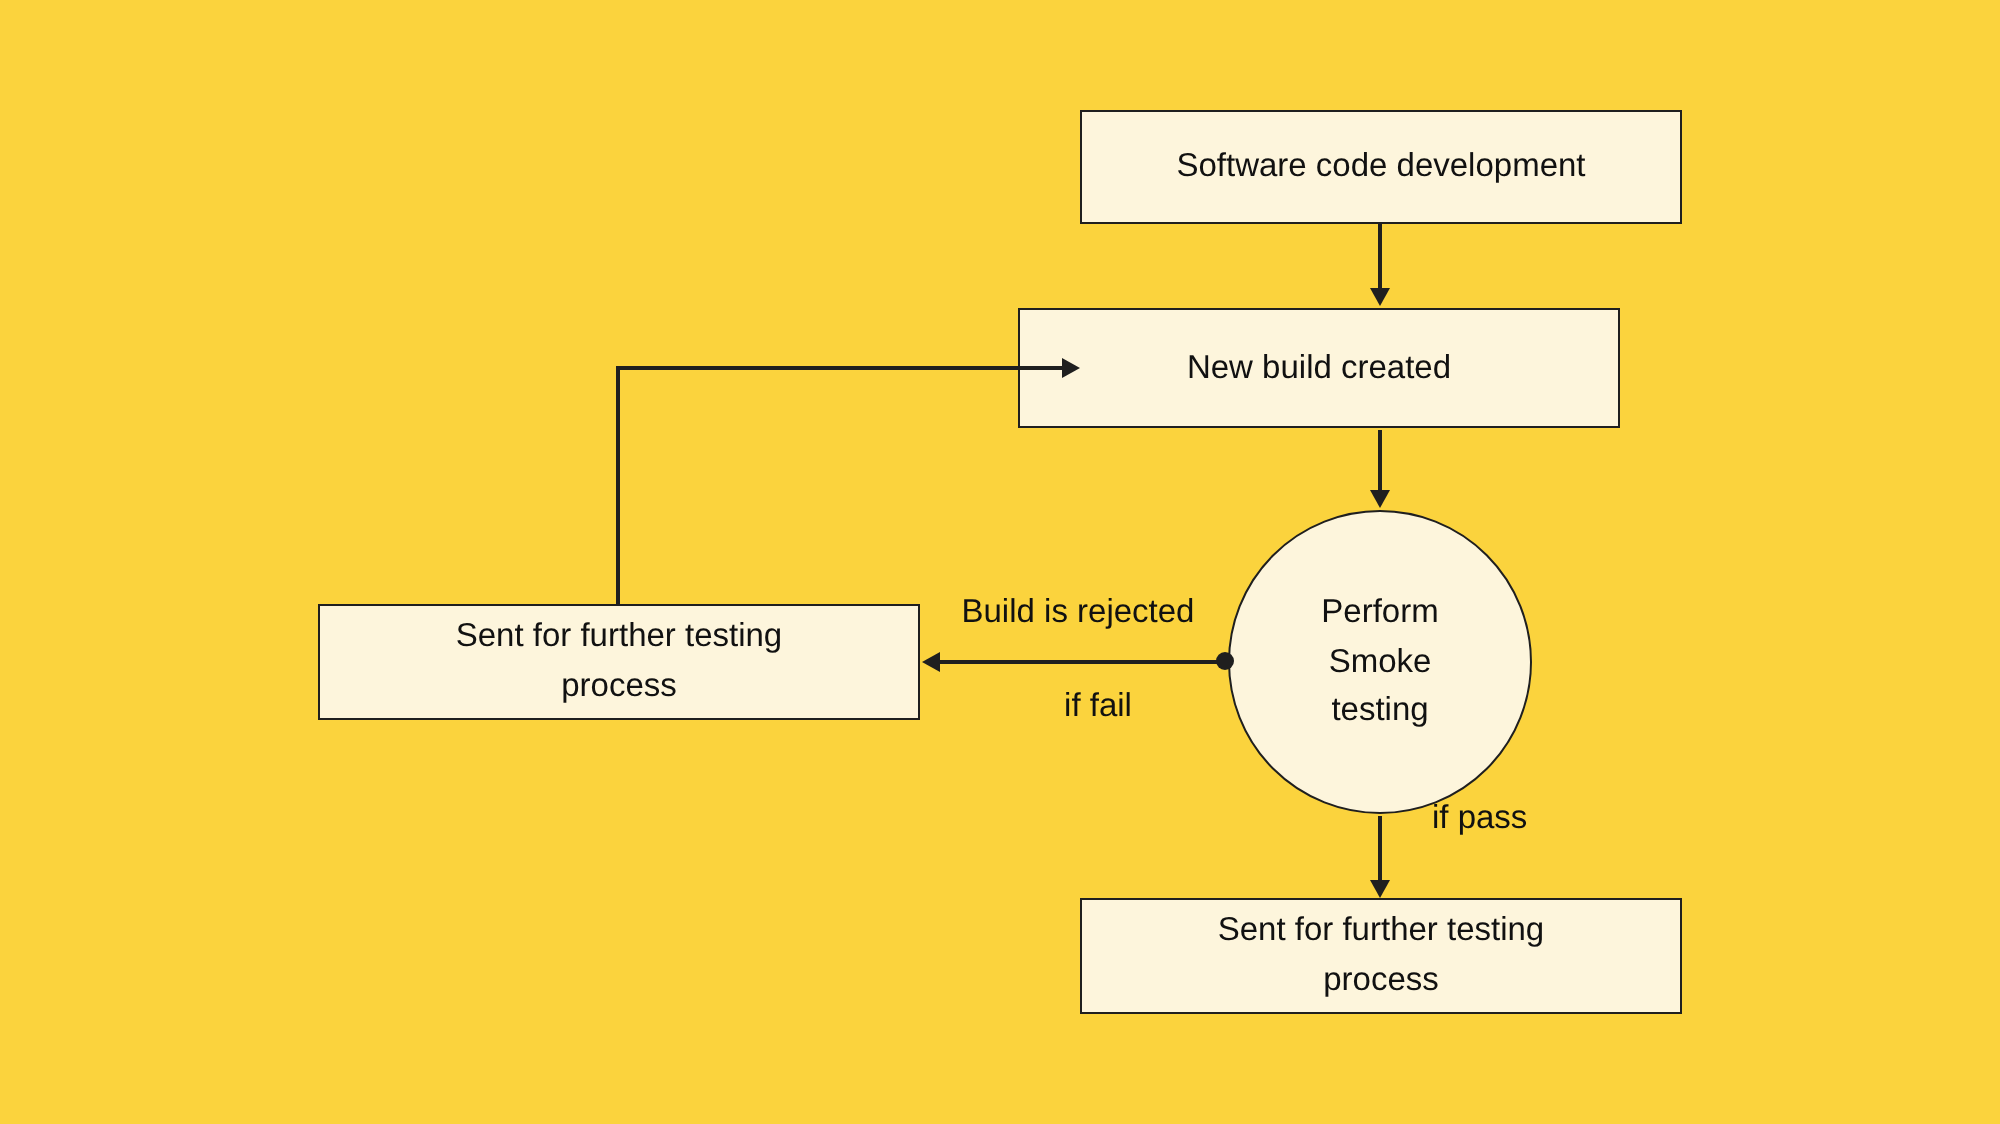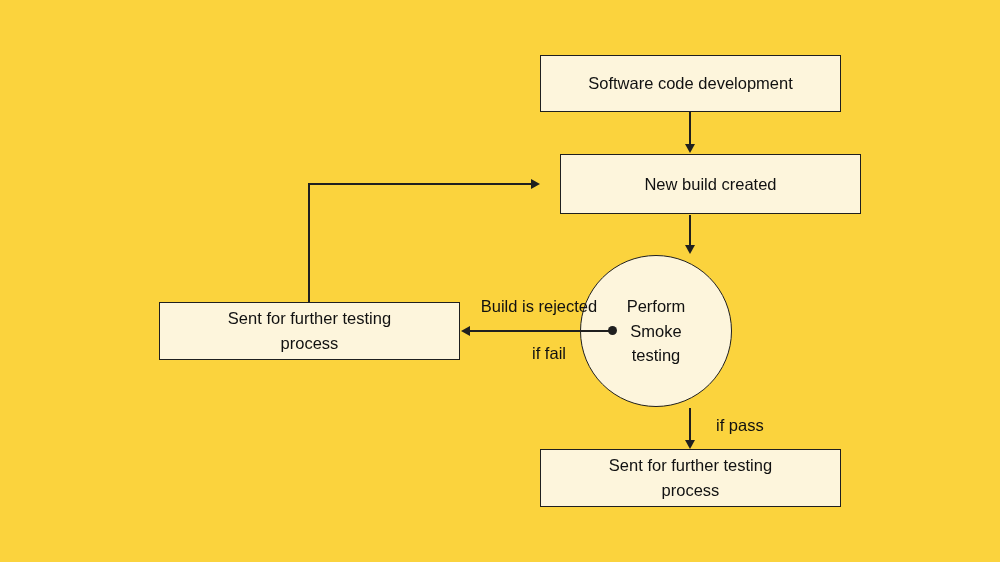--- a/index.html
+++ b/index.html
@@ -83,30 +83,30 @@
 
   <div class="node" style="left:540px; top:55px; width:301px; height:57px;">
     <div class="title">Software code development</div>
   </div>
 
   <div>
     <div class="line" style="left:689px; top:112px; width:2px; height:33px;"></div>
     <div class="arrowhead ah-down" style="left:685px; top:144px;"></div>
   </div>
 
-  <div class="node" style="left:560px; top:154px; width:301px; height:60px;">
+  <div class="node" style="left:509px; top:154px; width:301px; height:60px;">
     <div class="title">New build created</div>
   </div>
 
   <div>
     <div class="line" style="left:689px; top:215px; width:2px; height:31px;"></div>
     <div class="arrowhead ah-down" style="left:685px; top:245px;"></div>
   </div>
 
-  <div class="node circle" style="left:580px; top:255px; width:152px; height:152px;align-items:center;">
+  <div class="node circle" style="left:614px; top:255px; width:152px; height:152px;align-items:center;">
     <div class="label">Perform
 Smoke
 testing</div>
   </div>
 
   <div>
     <div class="dot" style="left:608px; top:326px;"></div>
     <div class="line" style="left:468px; top:330px; width:145px; height:2px;"></div>
     <div class="arrowhead ah-left" style="left:461px; top:326px;"></div>
   </div>
@@ -123,20 +123,20 @@
     <div class="line" style="left:308px; top:183px; width:2px; height:119px;"></div>
     <div class="line" style="left:308px; top:183px; width:224px; height:2px;"></div>
     <div class="arrowhead ah-right" style="left:531px; top:179px;"></div>
   </div>
 
   <div>
     <div class="line" style="left:689px; top:408px; width:2px; height:33px;"></div>
     <div class="arrowhead ah-down" style="left:685px; top:440px;"></div>
   </div>
 
-  <div class="edge-label" style="left:716px; top:416px;">if pass</div>
+  <div class="edge-label" style="left:716px; top:400px;">if pass</div>
 
   <div class="node" style="left:540px; top:449px; width:301px; height:58px;">
     <div class="label">Sent for further testing
 process</div>
   </div>
 
 </div>
 
 </body></html>

